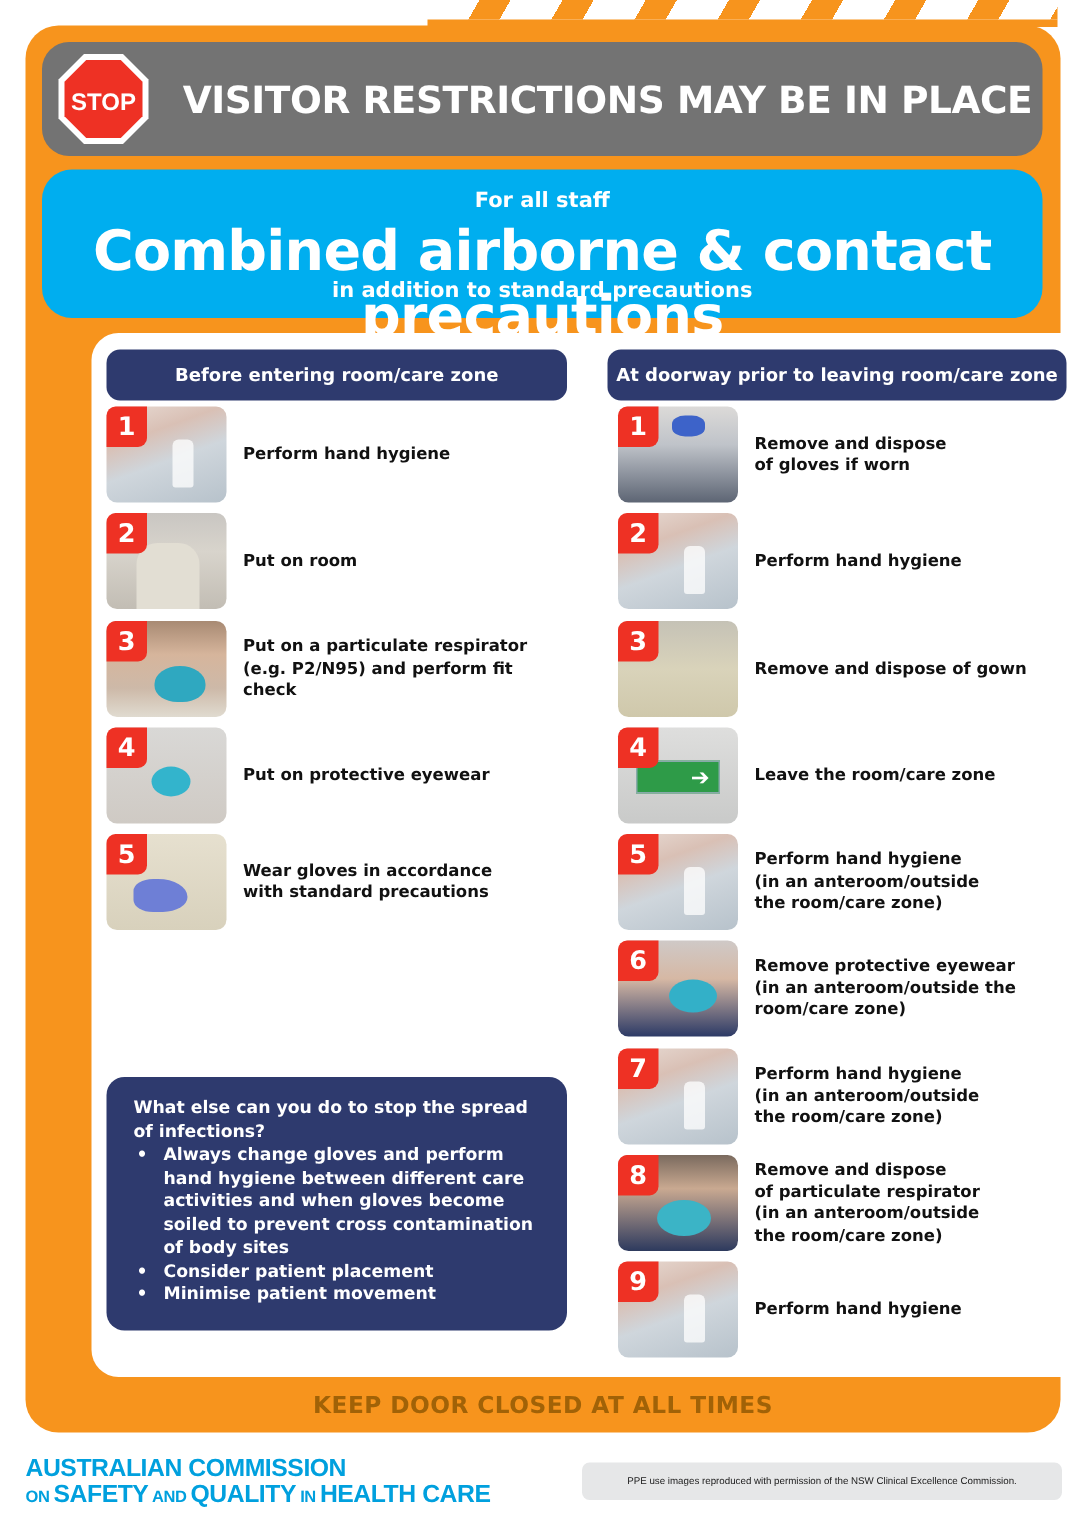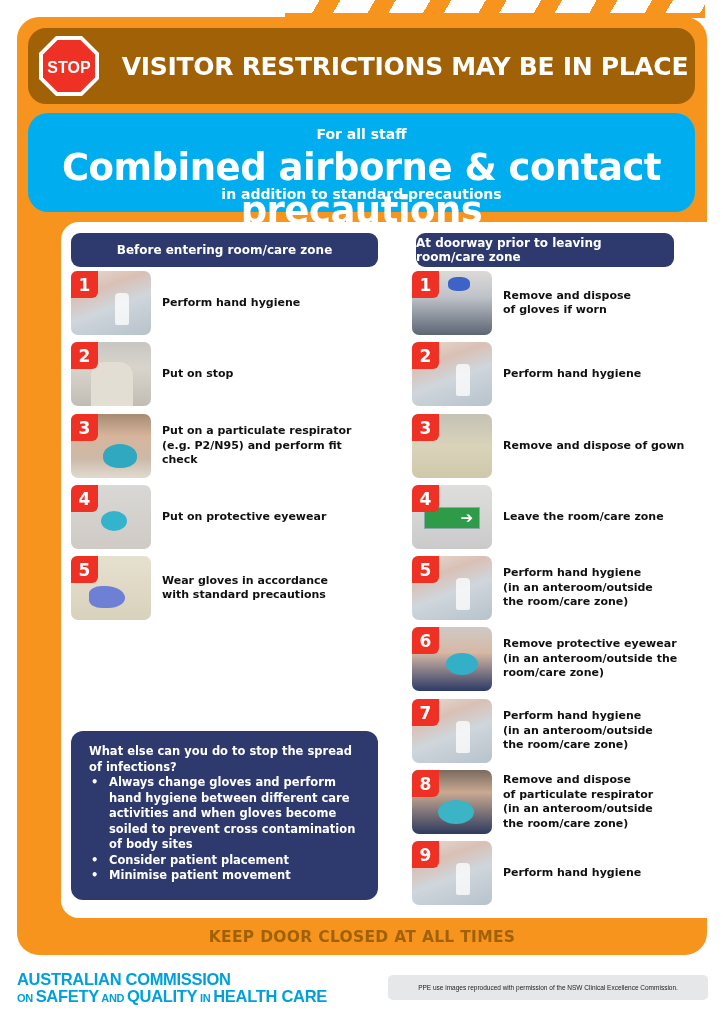--- a/index.html
+++ b/index.html
@@ -13,21 +13,21 @@
   .stripes {
     position: absolute; left: 285px; top: 0; width: 420px; height: 13px;
     background: repeating-linear-gradient(120deg, #ffffff 0 30px, #f7941d 30px 48px);
   }
   .stripes-cover {
     position: absolute; left: 285px; top: 13px; width: 420px; height: 5px; background: #f7941d;
   }
 
   .red-banner {
     position: absolute; left: 28px; top: 28px; width: 667px; height: 76px;
-    background: #a16207; border-radius: 18px;
+    background: #737373; border-radius: 18px;
     display: flex; align-items: center;
   }
   .stop-sign { position: absolute; left: 10px; top: 7px; width: 62px; height: 62px; }
   .red-banner-title {
     position: absolute; left: 92px; top: 0; height: 76px; width: 570px;
     display: flex; align-items: center; justify-content: center;
     color: #ffffff; font-weight: bold; font-size: 25px; letter-spacing: -0.3px;
   }
 
   .blue-banner {
@@ -42,21 +42,21 @@
     position: absolute; left: 28px; top: 222px; width: 667px; height: 696px;
     background: #ffffff; border-radius: 18px; margin-left: 33px;
   }
 
   .col-header {
     position: absolute; top: 11px; height: 34px; background: #2e3a6e; border-radius: 9px;
     color: #fff; font-weight: bold; font-size: 12px;
     display: flex; align-items: center; justify-content: center;
   }
   .col-left-header { left: 10px; width: 307px; }
-  .col-right-header { left: 355px; width: 258px; }
+  .col-right-header { left: 344px; width: 306px; }
 
   .step { position: absolute; height: 64px; width: 310px; }
   .step-photo {
     position: absolute; left: 0; top: 0; width: 80px; height: 64px; border-radius: 7px; overflow: hidden;
   }
   .step-badge {
     position: absolute; left: 0; top: 0; width: 27px; height: 27px; background: #ee3124;
     border-radius: 6px 0 6px 0; color: #fff; font-weight: bold; font-size: 17px;
     display: flex; align-items: center; justify-content: center; z-index: 2;
   }
@@ -83,21 +83,21 @@
   .exit-sign {
     position: absolute; left: 12px; top: 22px; width: 56px; height: 22px; background: #2e9b48; border: 1px solid #8aa;
     color: #fff; font-size: 15px; font-weight: bold; display: flex; align-items: center; justify-content: flex-end; padding-right: 6px;
   }
   .ph-eyeoff { background: linear-gradient(180deg, #cfc9c7 0%, #d6b8a4 40%, #2c3a66 100%); }
   .ph-eyeoff::after { content: ""; position: absolute; left: 34px; top: 26px; width: 32px; height: 22px; background: #33b0c8; border-radius: 50%; }
   .ph-respoff { background: linear-gradient(180deg, #7a6a5e 0%, #c9a991 35%, #2d3a5e 100%); }
   .ph-respoff::after { content: ""; position: absolute; left: 26px; top: 30px; width: 36px; height: 24px; background: #3bb4c6; border-radius: 50%; }
 
   .info-box {
-    position: absolute; left: 10px; top: 509px; width: 307px; height: 169px;
+    position: absolute; left: 10px; top: 496px; width: 307px; height: 169px;
     background: #2e3a6e; border-radius: 12px; color: #fff; padding: 13px 16px 0 18px;
     font-weight: bold; font-size: 11.5px; line-height: 15.5px;
   }
   .info-title { margin-bottom: 0; }
   .info-list { list-style: none; }
   .info-list li { position: relative; padding-left: 20px; }
   .info-list li::before { content: "•"; position: absolute; left: 2px; top: 0; }
 
   .footer-text {
     position: absolute; left: 17px; top: 918px; width: 690px; height: 37px;
@@ -145,21 +145,21 @@
   <div class="col-header col-right-header">At doorway prior to leaving room/care zone</div>
 
   <div class="step" style="left:10px; top:49px;">
     <div class="step-photo ph-hands"></div>
     <div class="step-badge">1</div>
     <div class="step-text">Perform hand hygiene</div>
   </div>
   <div class="step" style="left:10px; top:120px;">
     <div class="step-photo ph-gown"></div>
     <div class="step-badge">2</div>
-    <div class="step-text">Put on stop</div>
+    <div class="step-text">Put on room</div>
   </div>
   <div class="step" style="left:10px; top:192px;">
     <div class="step-photo ph-face"></div>
     <div class="step-badge">3</div>
     <div class="step-text">Put on a particulate respirator
 (e.g. P2/N95) and perform fit check</div>
   </div>
   <div class="step" style="left:10px; top:263px;">
     <div class="step-photo ph-eyewear"></div>
     <div class="step-badge">4</div>

